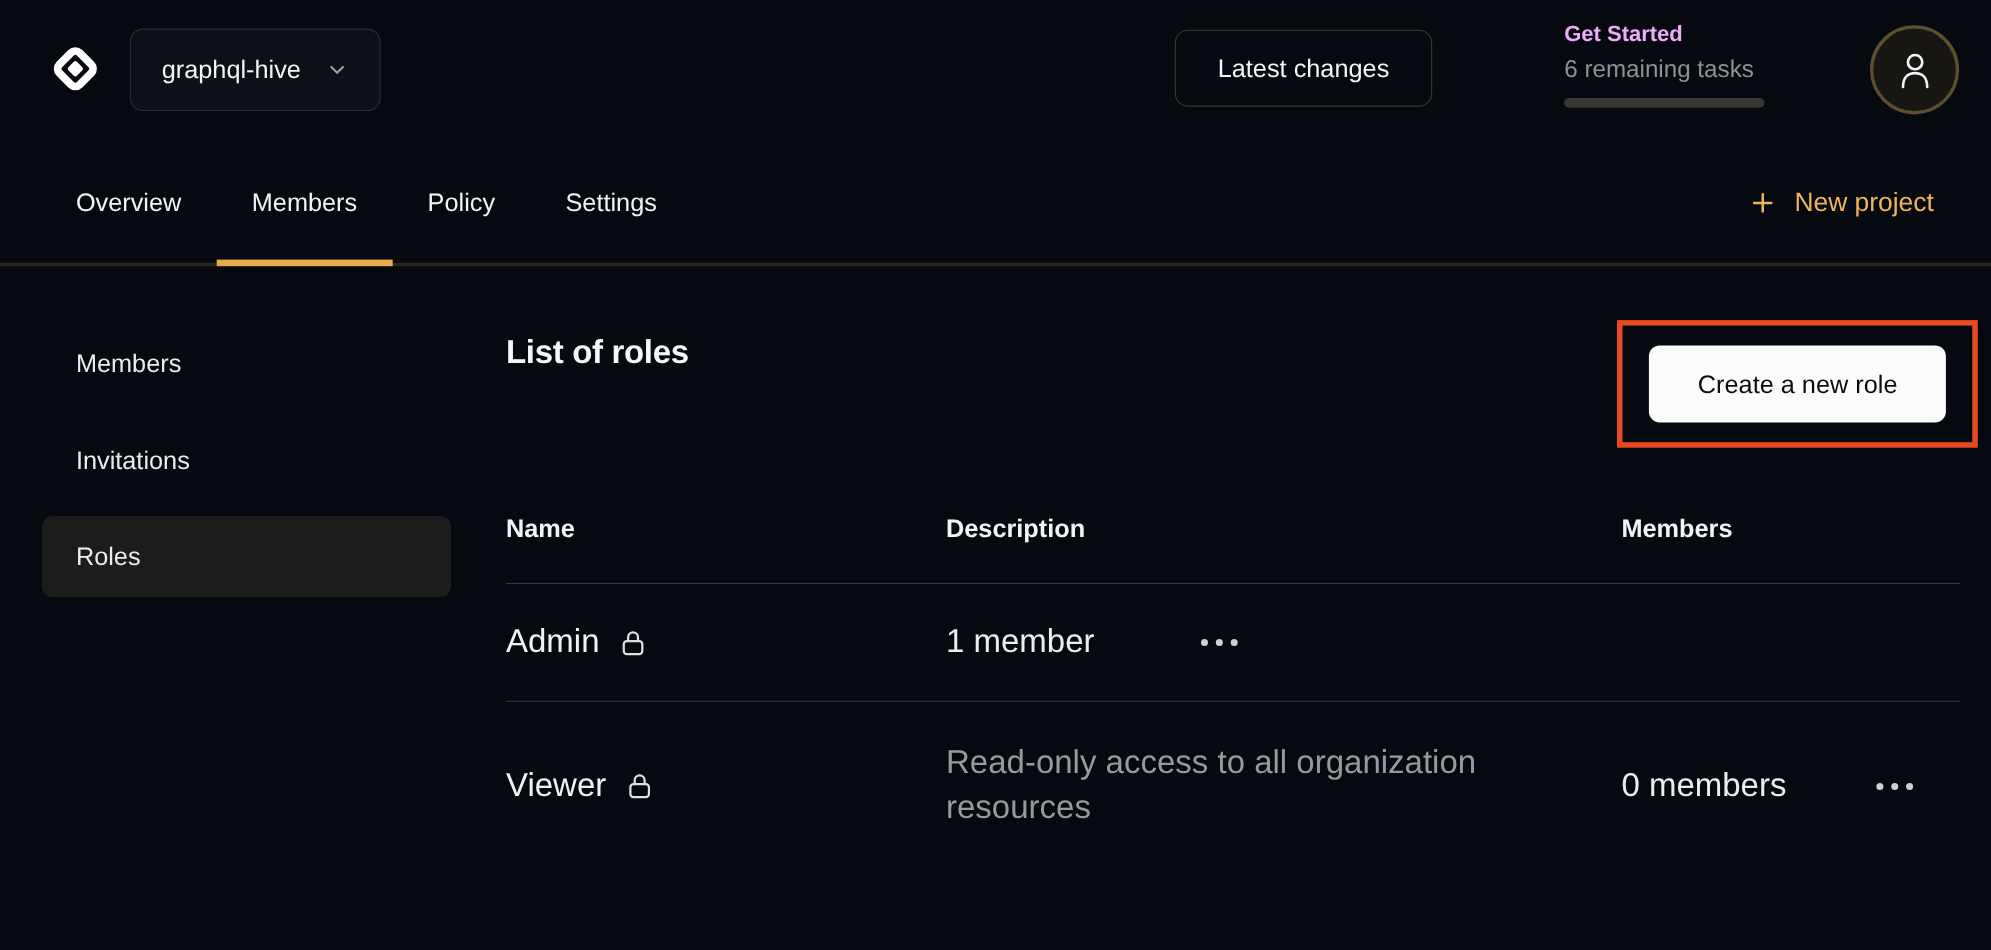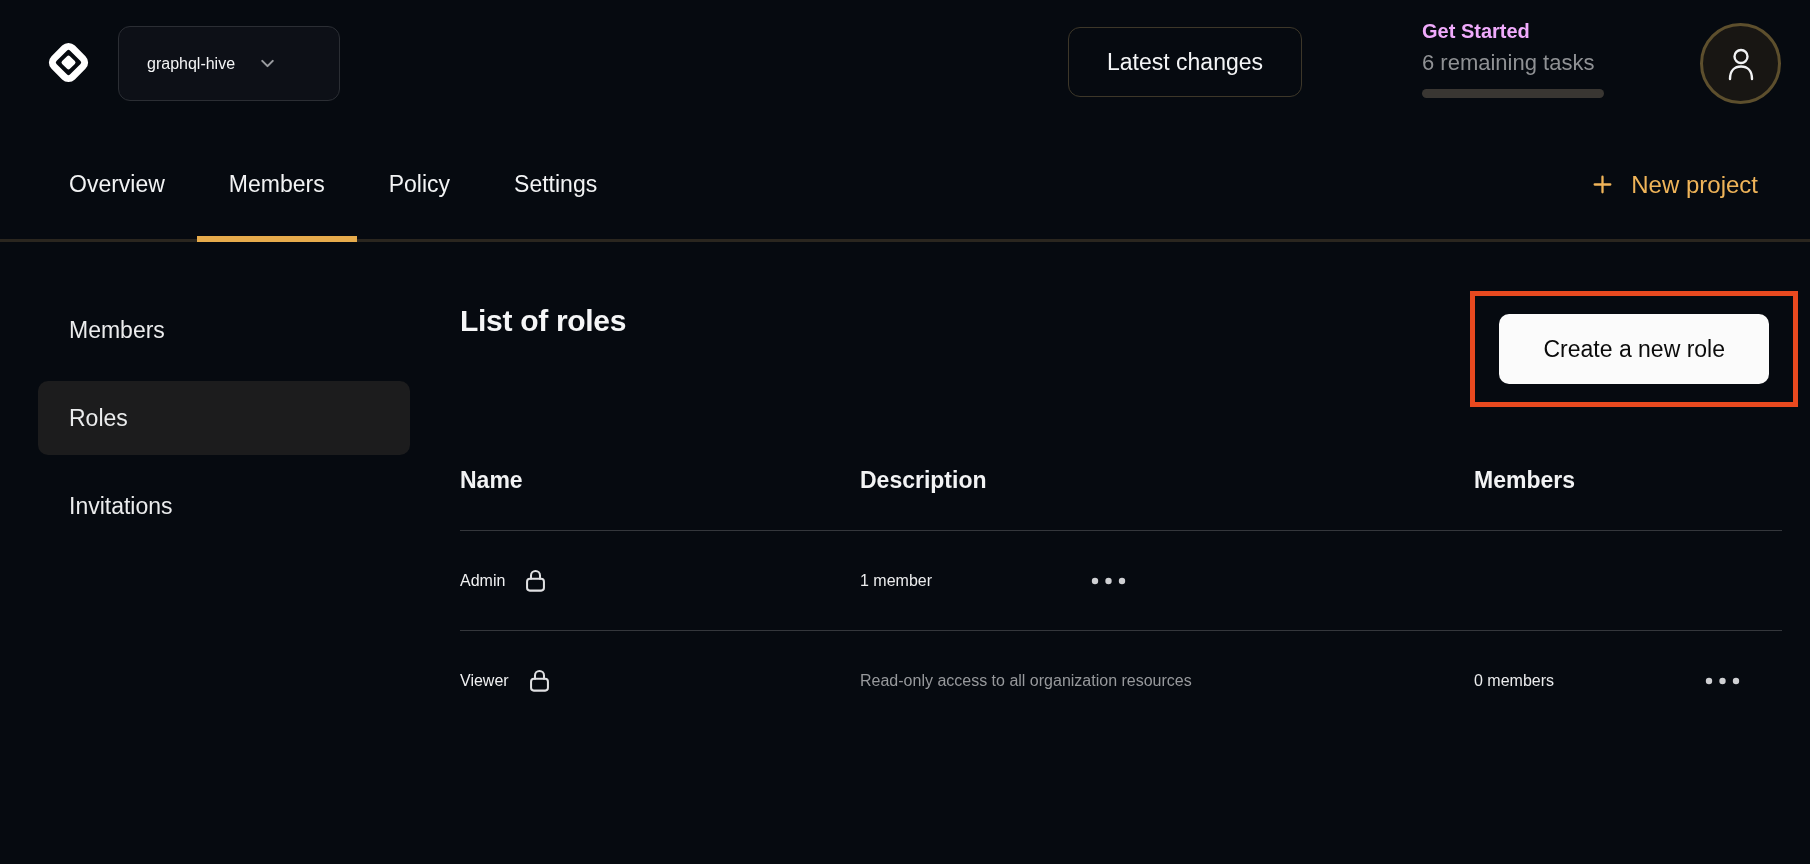--- a/index.html
+++ b/index.html
@@ -22,21 +22,21 @@
     transform:rotate(45deg); position:relative;
   }
   .logo-diamond .dot {
     position:absolute; left:50%; top:50%; width:11px; height:11px;
     margin:-5.5px 0 0 -5.5px; background:#ffffff; border-radius:2px;
   }
   .org-btn {
     position:absolute; left:118px; top:26px; height:75px; min-width:222px;
     display:flex; align-items:center; gap:22px; padding:0 28px;
     background:#0d1017; border:1px solid #2b2e34; border-radius:12px;
-    color:#f4f5f6; font-size:16px; cursor:pointer;
+    color:#f4f5f6; font-size:23px; cursor:pointer;
   }
   .latest-btn {
     position:absolute; left:1068px; top:27px; height:70px; padding:0 38px;
     display:flex; align-items:center;
     background:transparent; border:1px solid #3d3729; border-radius:12px;
     color:#f4f5f6; font-size:23px; cursor:pointer;
   }
   .get-started { position:absolute; left:1422px; top:20px; width:184px; cursor:pointer; }
   .gs-title { font-size:20px; font-weight:bold; color:#f0abfc; }
   .gs-sub { margin-top:7px; font-size:22px; color:#8f9194; }
@@ -86,21 +86,21 @@
     height:70px; padding:0 44px; background:#fbfbfb; color:#0b0b0b;
     border:none; border-radius:10px; font-size:23px; cursor:pointer;
     font-family:"Liberation Sans", sans-serif;
   }
   
   .table { margin-top:60px; }
   .thead {
     display:flex; font-size:23px; font-weight:bold; color:#f2f3f4;
     padding-bottom:36px; border-bottom:1px solid #34373c;
   }
-  .trow { display:flex; align-items:center; padding:36px 0; font-size:16px; }
+  .trow { display:flex; align-items:center; padding:36px 0; font-size:30px; }
   .trow.divided { border-bottom:1px solid #34373c; }
   .col-name { width:400px; flex-shrink:0; }
   .col-desc { width:614px; flex-shrink:0; }
   .col-members { width:226px; flex-shrink:0; }
   .col-menu { flex:1; display:flex; align-items:center; }
   .name-cell { display:flex; align-items:center; gap:17px; color:#f0f1f2; }
   .lock-icon { color:#dfe0e2; display:flex; }
   .desc-text { color:#97999c; max-width:520px; line-height:1.35; }
   .members-text { color:#ebeced; }
   .menu-btn { background:none; border:none; padding:6px 4px; cursor:pointer; color:#cfd0d3; display:flex; }
@@ -152,22 +152,22 @@
         <path d="M12 4.5 V19.5 M4.5 12 H19.5"></path>
       </svg>
     <span>New project</span>
   </button>
 </nav>
 
 <div class="content">
 
   <aside class="sidebar">
     <div class="side-item">Members</div>
+    <div class="side-item">Invitations</div>
     <div class="side-item active">Roles</div>
-    <div class="side-item">Invitations</div>
   </aside>
 
   <main class="main">
 
     <div class="main-head">
       <div>
         <h1 class="page-title">List of roles</h1>
       </div>
       <div class="annotation-box">
         <button class="create-btn">Create a new role</button>

